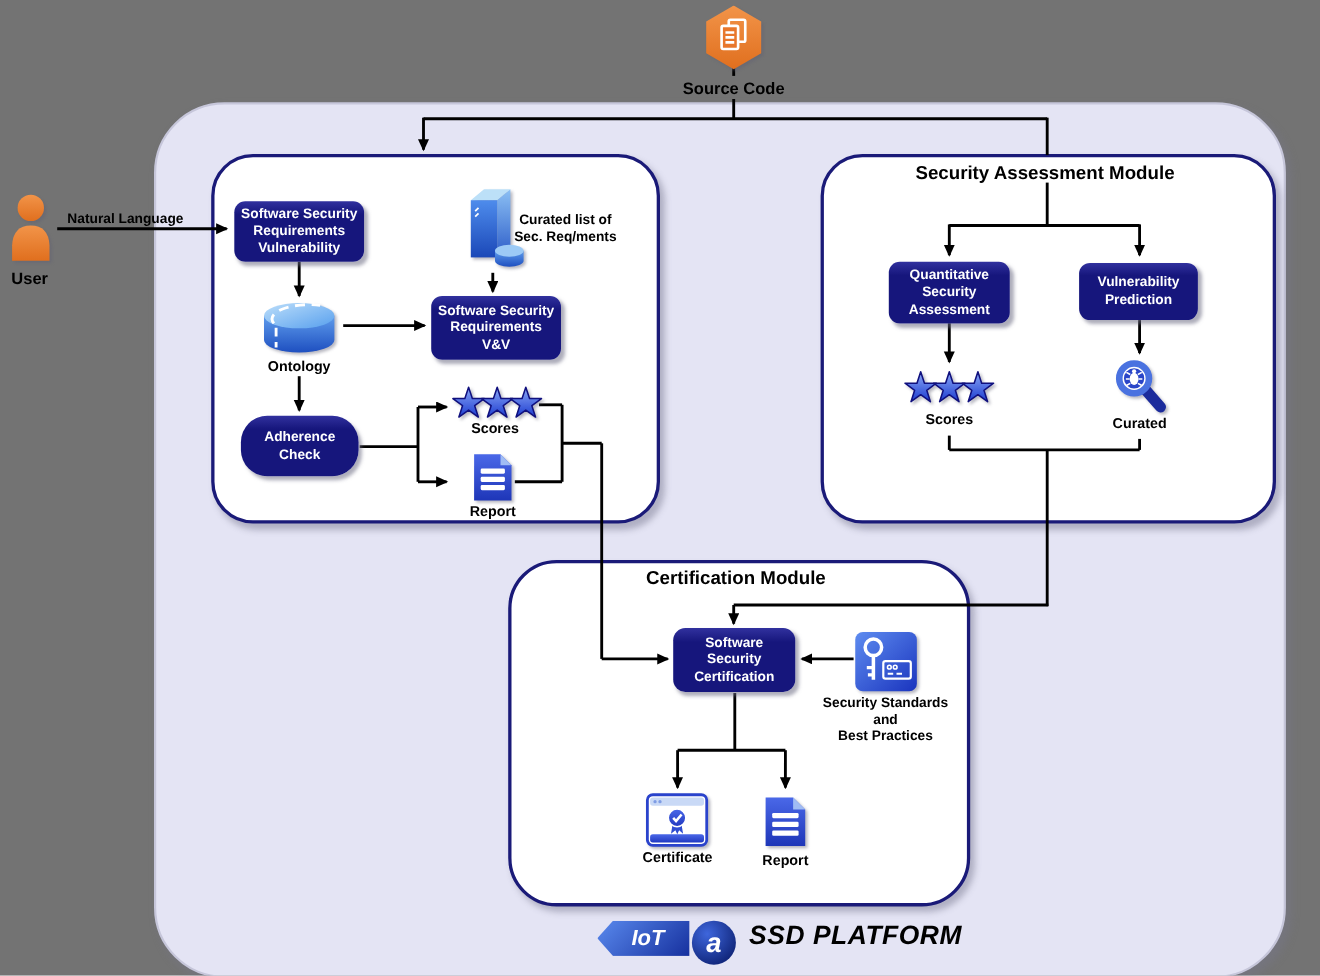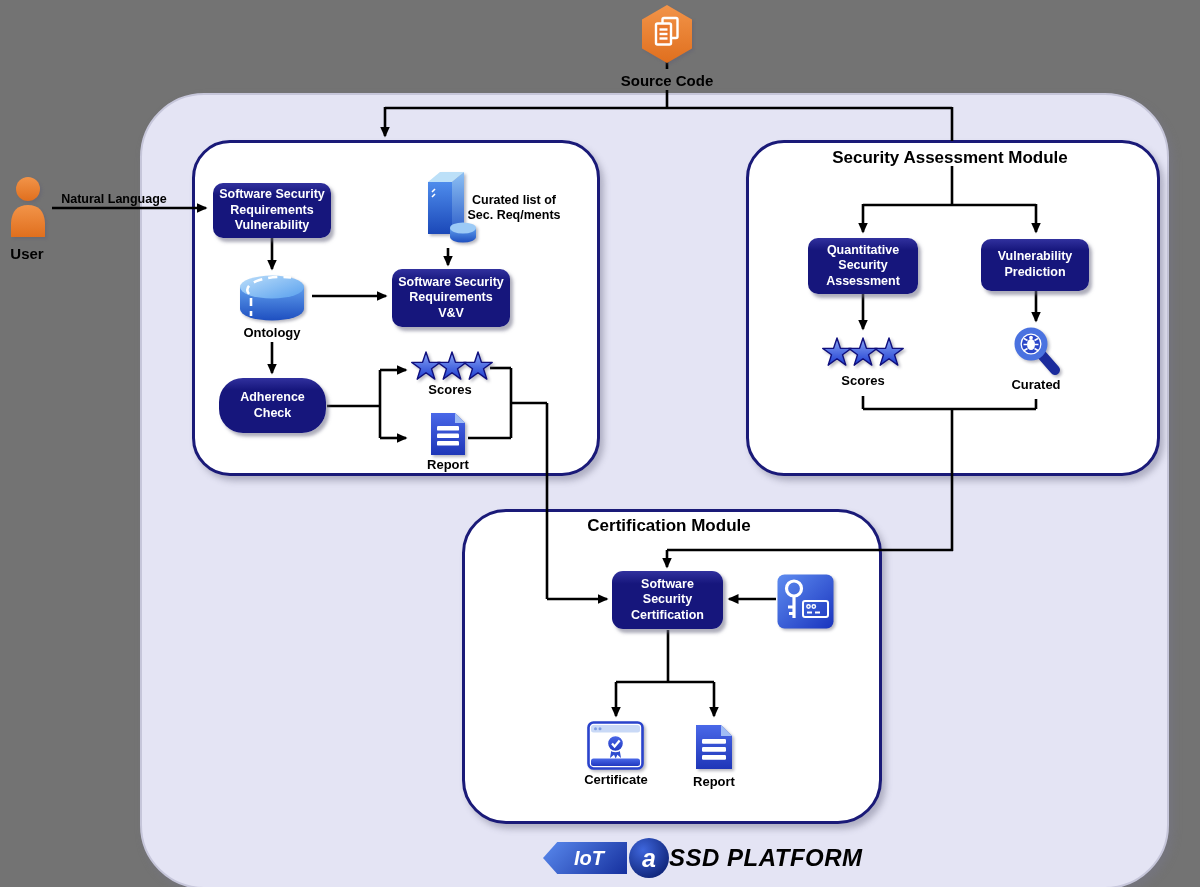--- a/index.html
+++ b/index.html
@@ -17,30 +17,30 @@
   
   .pbox{background:linear-gradient(#31319E 0%,var(--navy,#16167C) 22%,var(--navy,#16167C) 100%);
         border-radius:10px;color:var(--box-text,#fff);font-size:12.5px;font-weight:bold;
         display:flex;flex-direction:column;justify-content:center;align-items:center;
         text-align:right;line-height:1.25;box-shadow:3px 3.5px 3.5px rgba(105,105,130,.55);}
   .lbl{font-size:12.5px;font-weight:bold;text-align:center;line-height:1.18;}
   .lbl15{font-size:15px;font-weight:bold;text-align:center;}
   .icon{filter:drop-shadow(2.2px 2.4px 1.6px rgba(95,95,115,.45));}
   svg{display:block;}
   
-  #footer-logo{left:543px;top:837px;height:42px;display:flex;align-items:center;}
+  #footer-logo{left:543px;top:837px;height:42px;display:flex;}
   #logo-tag{width:84px;height:32px;background:linear-gradient(135deg,#5A8AEE,#16309E);
             clip-path:polygon(0 50%,17% 0,100% 0,100% 100%,17% 100%);
             display:flex;align-items:center;justify-content:center;}
   #logo-tag span{color:#fff;font-weight:bold;font-style:italic;font-size:20px;padding-left:8px;}
   #logo-circle{width:40px;height:40px;border-radius:50%;margin-left:2px;
                background:radial-gradient(circle at 35% 30%,#3E66DC,#12287E 75%);
                display:flex;align-items:center;justify-content:center;}
   #logo-circle span{color:#fff;font-weight:bold;font-style:italic;font-size:25px;line-height:1;}
-  #logo-text{margin-left:0;font-size:24px;font-weight:bold;font-style:italic;
+  #logo-text{margin-left:12px;font-size:24px;font-weight:bold;font-style:italic;
              letter-spacing:.5px;white-space:nowrap;}
 </style>
 </head>
 <body>
 
 <div id="canvas">
 
   <svg width="0" height="0" style="position:absolute" aria-hidden="true">
     <defs>
       <linearGradient id="gOr" x1="0" y1="0" x2="0" y2="1">
@@ -276,20 +276,25 @@
     <rect x="0.5" y="0.5" width="56" height="54" rx="7" fill="url(#gKey)"></rect>
     <circle cx="17" cy="14.5" r="7.5" stroke="#fff" stroke-width="3.2" fill="none"></circle>
     <line x1="17" y1="22" x2="17" y2="44" stroke="#fff" stroke-width="3.2"></line>
     <line x1="17" y1="33" x2="11" y2="33" stroke="#fff" stroke-width="3"></line>
     <line x1="17" y1="39.5" x2="12" y2="39.5" stroke="#fff" stroke-width="3"></line>
     <rect x="26" y="27" width="25" height="16" rx="2" stroke="#fff" stroke-width="2" fill="none"></rect>
     <circle cx="31.5" cy="32.5" r="1.7" stroke="#fff" stroke-width="1.4" fill="none"></circle>
     <circle cx="36.8" cy="32.5" r="1.7" stroke="#fff" stroke-width="1.4" fill="none"></circle>
     <line x1="30" y1="38.5" x2="46" y2="38.5" stroke="#fff" stroke-width="1.8" stroke-dasharray="5 3"></line>
   </svg>
+  <div class="abs lbl" style="left:740px;top:632px;width:130px;line-height:1.18;">
+    <div>Security Standards</div>
+    <div>and</div>
+    <div>Best Practices</div>
+  </div>
 
   <svg class="abs icon" style="left:587px;top:721px;" width="57" height="49" viewBox="0 0 57 49">
     <rect x="1.5" y="1.5" width="54" height="46" rx="5" fill="#fff" stroke="#2A43CC" stroke-width="2.6"></rect>
     <rect x="4" y="4" width="49" height="7.5" rx="2.5" fill="#C9D9F6"></rect>
     <circle cx="8.5" cy="7.8" r="1.5" fill="#7E9CE4"></circle>
     <circle cx="13" cy="7.8" r="1.5" fill="#7E9CE4"></circle>
     <rect x="4" y="37.5" width="49" height="7.5" rx="2.5" fill="url(#gRo)"></rect>
     <path d="M24.5,28 L23,37 L27,33.8 L28.7,37.5 L30.4,33.8 L34,37 L32.5,28 Z" fill="#2E4CD0"></path>
     <circle cx="28.5" cy="22.5" r="8" fill="url(#gRo)" stroke="#fff" stroke-width="1.4"></circle>
     <path d="M25,22.5 l2.6,3 l5,-6" stroke="#fff" stroke-width="2.3" fill="none"></path>

